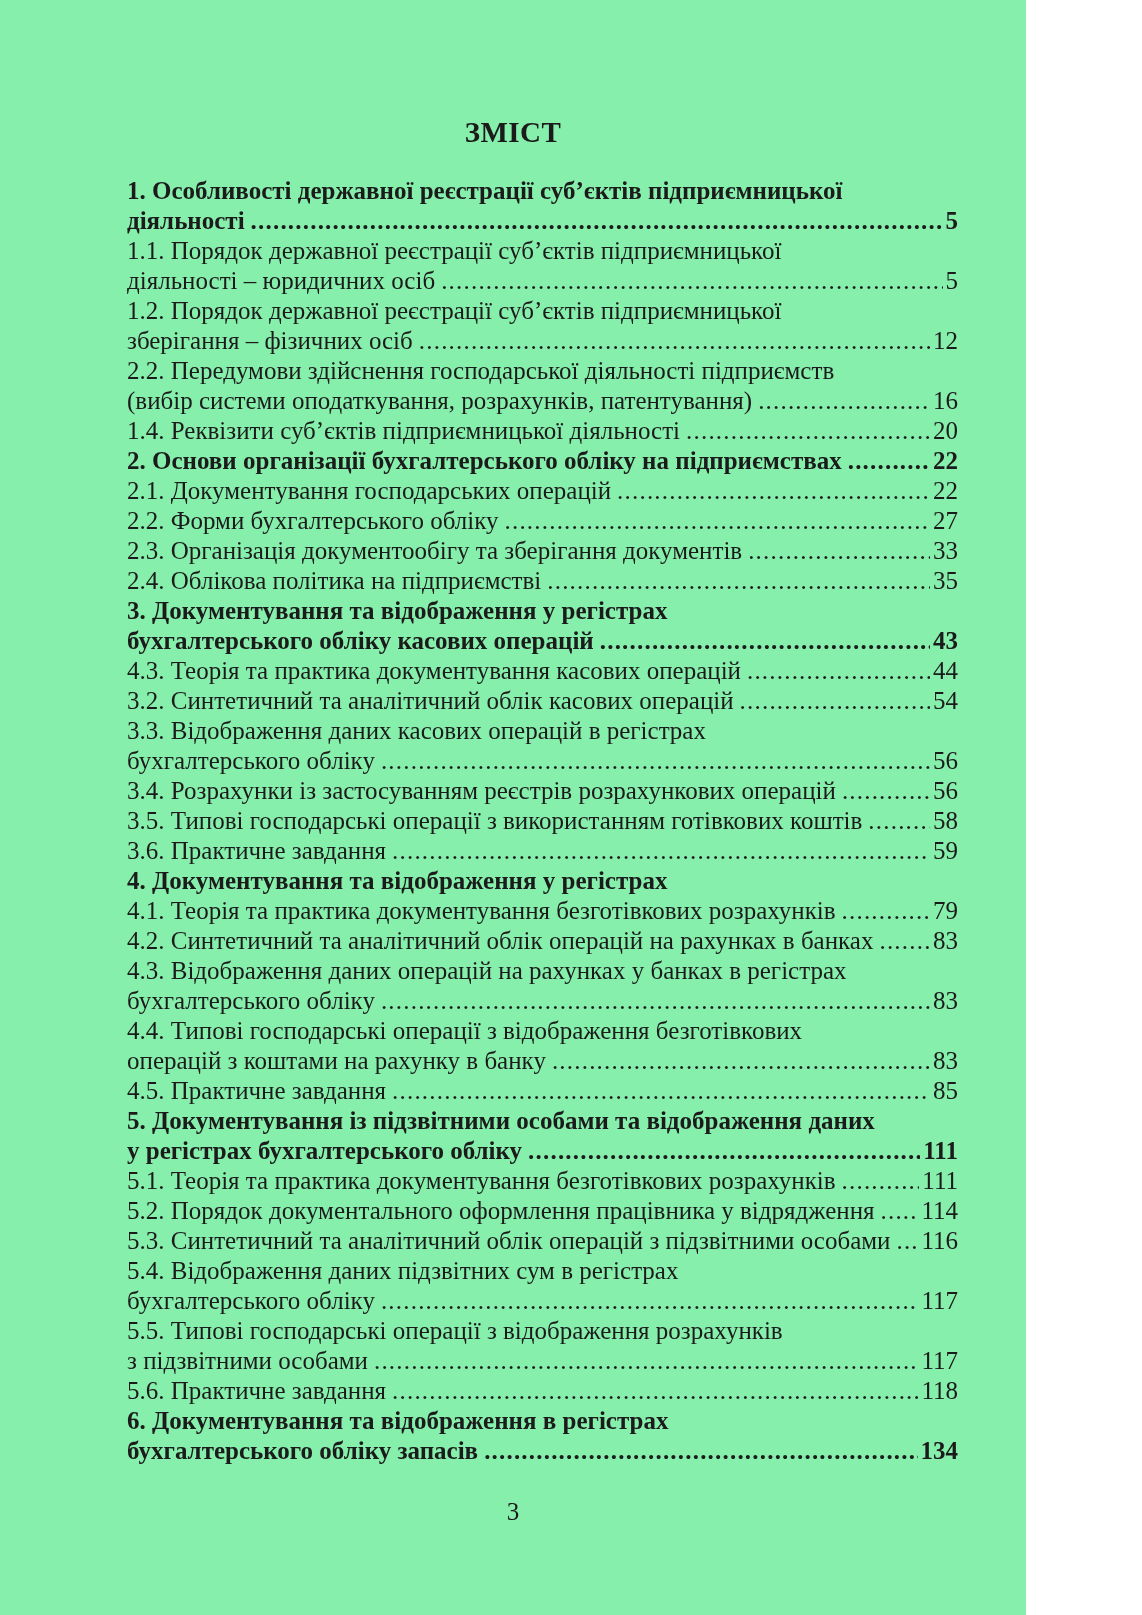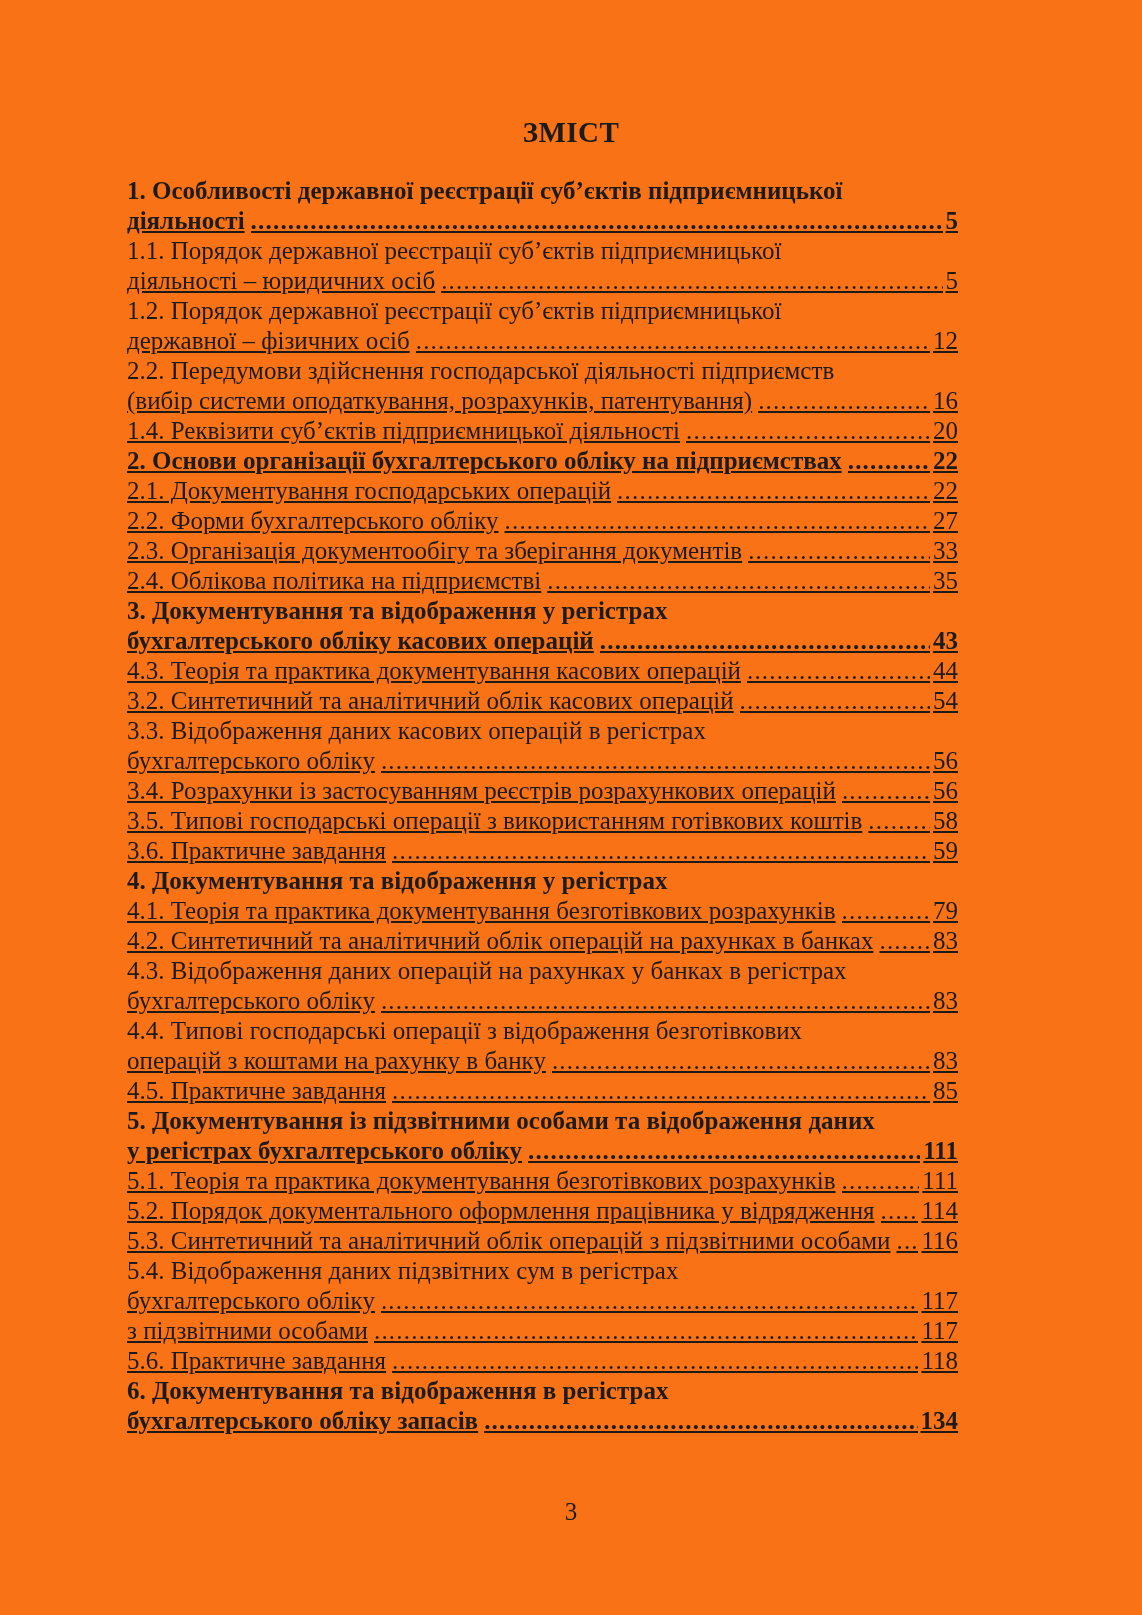--- a/index.html
+++ b/index.html
@@ -2,23 +2,23 @@
 <html><head>
 <meta charset="utf-8">
 <style>
   html, body {
     margin: 0;
     padding: 0;
     background: #ffffff;
   }
   .page {
     position: relative;
-    width: 1142px;
+    width: 1026px;
     height: 1615px;
-    background: #f97316;
+    background: #86efac;
     overflow: hidden;
     font-family: "Liberation Serif", "DejaVu Serif", serif;
     color: #1b1b1b;
   }
   .title {
     position: absolute;
     top: 116px;
     left: 0;
     right: 0;
     margin: 0;
@@ -38,21 +38,20 @@
   .toc-entry.bold { font-weight: 700; }
   .toc-line {
     font-size: 25px;
     line-height: 30px;
     white-space: nowrap;
     overflow: hidden;
   }
   .toc-line.last {
     display: flex;
     align-items: center;
-    text-decoration: underline;
   }
   .toc-text { flex: 0 1 auto; }
   .leader {
     flex: 1 1 auto;
     min-width: 6px;
     overflow: hidden;
     white-space: nowrap;
     margin-left: 6px;
   }
   .leader::after {
@@ -90,21 +89,21 @@
         <div class="toc-line">1.1. Порядок державної реєстрації суб’єктів підприємницької</div>
         <div class="toc-line last">
           <span class="toc-text">діяльності – юридичних осіб</span>
           <span class="leader"></span>
           <span class="page-num">5</span>
         </div>
       </div>
       <div class="toc-entry">
         <div class="toc-line">1.2. Порядок державної реєстрації суб’єктів підприємницької</div>
         <div class="toc-line last">
-          <span class="toc-text">державної – фізичних осіб</span>
+          <span class="toc-text">зберігання – фізичних осіб</span>
           <span class="leader"></span>
           <span class="page-num">12</span>
         </div>
       </div>
       <div class="toc-entry">
         <div class="toc-line">2.2. Передумови здійснення господарської діяльності підприємств</div>
         <div class="toc-line last">
           <span class="toc-text">(вибір системи оподаткування, розрахунків, патентування)</span>
           <span class="leader"></span>
           <span class="page-num">16</span>
@@ -274,20 +273,21 @@
       </div>
       <div class="toc-entry">
         <div class="toc-line">5.4. Відображення даних підзвітних сум в регістрах</div>
         <div class="toc-line last">
           <span class="toc-text">бухгалтерського обліку</span>
           <span class="leader"></span>
           <span class="page-num">117</span>
         </div>
       </div>
       <div class="toc-entry">
+        <div class="toc-line">5.5. Типові господарські операції з відображення розрахунків</div>
         <div class="toc-line last">
           <span class="toc-text">з підзвітними особами</span>
           <span class="leader"></span>
           <span class="page-num">117</span>
         </div>
       </div>
       <div class="toc-entry">
         <div class="toc-line last">
           <span class="toc-text">5.6. Практичне завдання</span>
           <span class="leader"></span>

